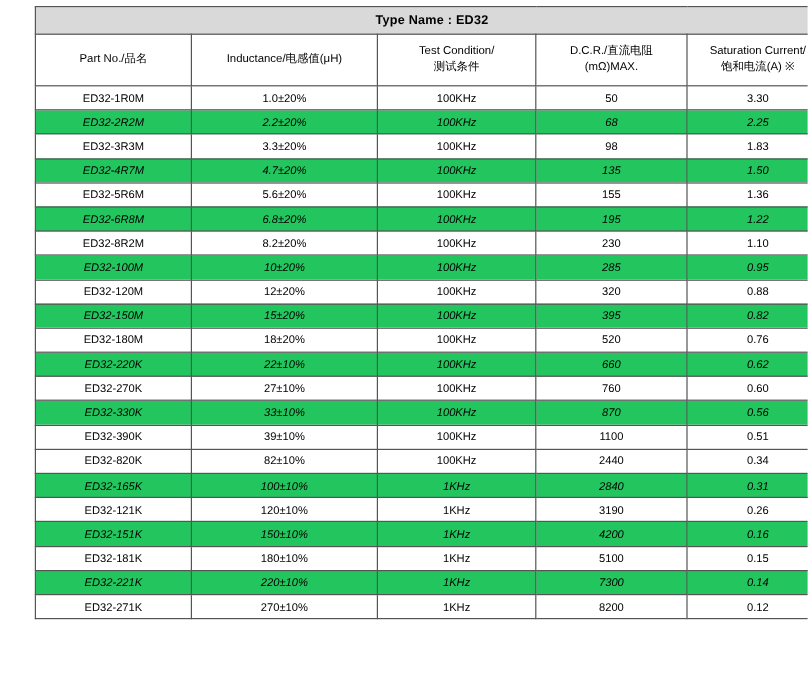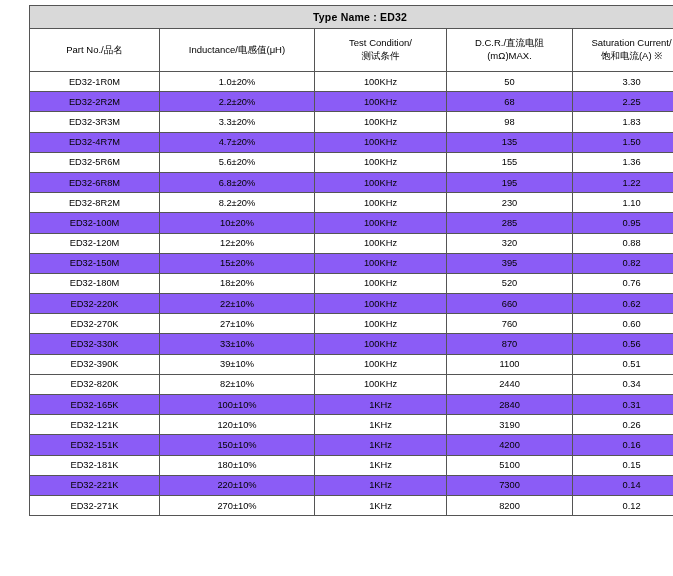--- a/index.html
+++ b/index.html
@@ -50,21 +50,22 @@
   .head-row th .l2 {
     display: block;
   }
   tbody tr td {
     font-size: 9.3px;
     height: 19.2px;
     padding: 0;
     background: #ffffff;
   }
   tbody tr.alt td {
-    background: #8b5cf6;
+    background: #22c55e;
+    font-style: italic;
   }
   col.c1 { width: 130px; }
   col.c2 { width: 155px; }
   col.c3 { width: 132px; }
   col.c4 { width: 126px; }
   col.c5 { width: 118px; }
 </style>
 </head>
 <body>
 

